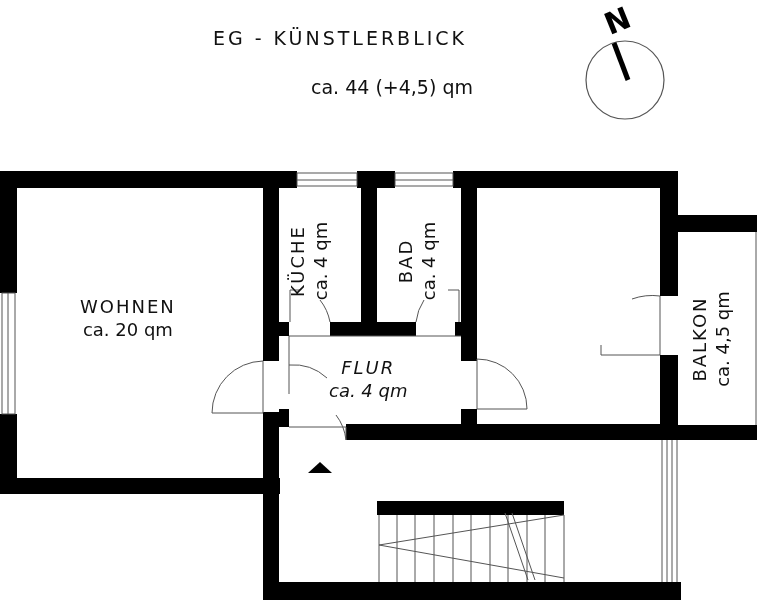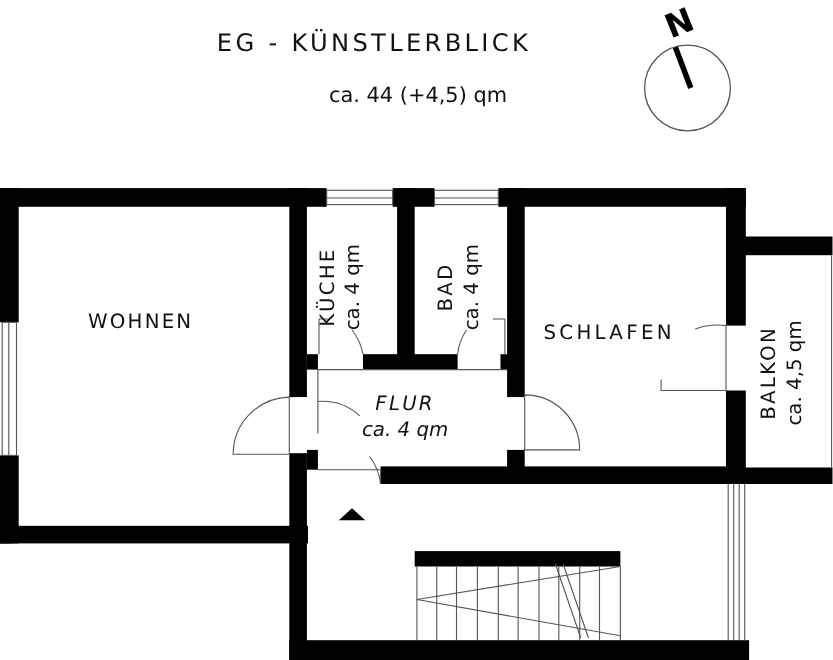--- a/index.html
+++ b/index.html
@@ -1,20 +1,20 @@
 <!DOCTYPE html>
 <html><head>
 <meta charset="utf-8">
 <style>
   html, body { margin:0; padding:0; background:#ffffff; }
   body { width:757px; height:600px; position:relative; overflow:hidden;
          font-family:"DejaVu Sans", sans-serif; color:#111; }
   .title { position:absolute; left:0; width:680px; text-align:center; top:27px;
-           font-size:22px; letter-spacing:3px; }
-  .area { position:absolute; left:0; width:680px; text-align:center; top:76px; font-size:19px;padding-left:40px; }
+           font-size:19px; letter-spacing:3px; }
+  .area { position:absolute; left:12px; width:680px; text-align:center; top:76px; font-size:19px;padding-left:40px; }
   .lbl { position:absolute; font-size:18px; text-align:center; line-height:23px; white-space:nowrap; }
   .lbl span { display:block; }
   .rot { transform:rotate(-90deg); transform-origin:center center; }
   svg { position:absolute; left:0; top:0; }
 </style>
 </head>
 <body>
 
 <div class="title">EG - KÜNSTLERBLICK</div>
 <div class="area">ca. 44 (+4,5) qm</div>
@@ -102,33 +102,33 @@
     <line x1="527" y1="515" x2="527" y2="582"></line>
       <line x1="545" y1="515" x2="545" y2="582"></line>
     <line x1="564" y1="515" x2="564" y2="582"></line>
     <polyline points="564,515 379,545 564,578"></polyline>
     <line x1="505" y1="513" x2="528" y2="580"></line>
       <line x1="512" y1="513" x2="535" y2="580"></line>
   </g>
   <polygon points="320,462 308,473 332,473" fill="#000"></polygon>
 </svg>
 
-<div class="lbl" style="left:80px;top:281px;">
+<div class="lbl" style="left:80px;top:295px;">
   <span style="letter-spacing:2px">WOHNEN</span>
+  <span>ca. 20 qm</span>
 </div>
 <div class="lbl rot" style="left:270px;top:238px;">
   <span style="letter-spacing:2px">KÜCHE</span>
   <span>ca. 4 qm</span>
 </div>
 <div class="lbl rot" style="left:378px;top:238px;">
   <span style="letter-spacing:2px">BAD</span>
   <span>ca. 4 qm</span>
 </div>
 <div class="lbl" style="left:494px;top:291px;">
-  <span style="letter-spacing:3px">SCHLAFEN</span>
 </div>
 <div class="lbl rot" style="left:663px;top:316px;">
   <span style="letter-spacing:2px">BALKON</span>
   <span>ca. 4,5 qm</span>
 </div>
 <div class="lbl" style="left:329px;top:356px;font-style:italic;">
   <span style="letter-spacing:2px">FLUR</span>
   <span>ca. 4 qm</span>
 </div>
 

